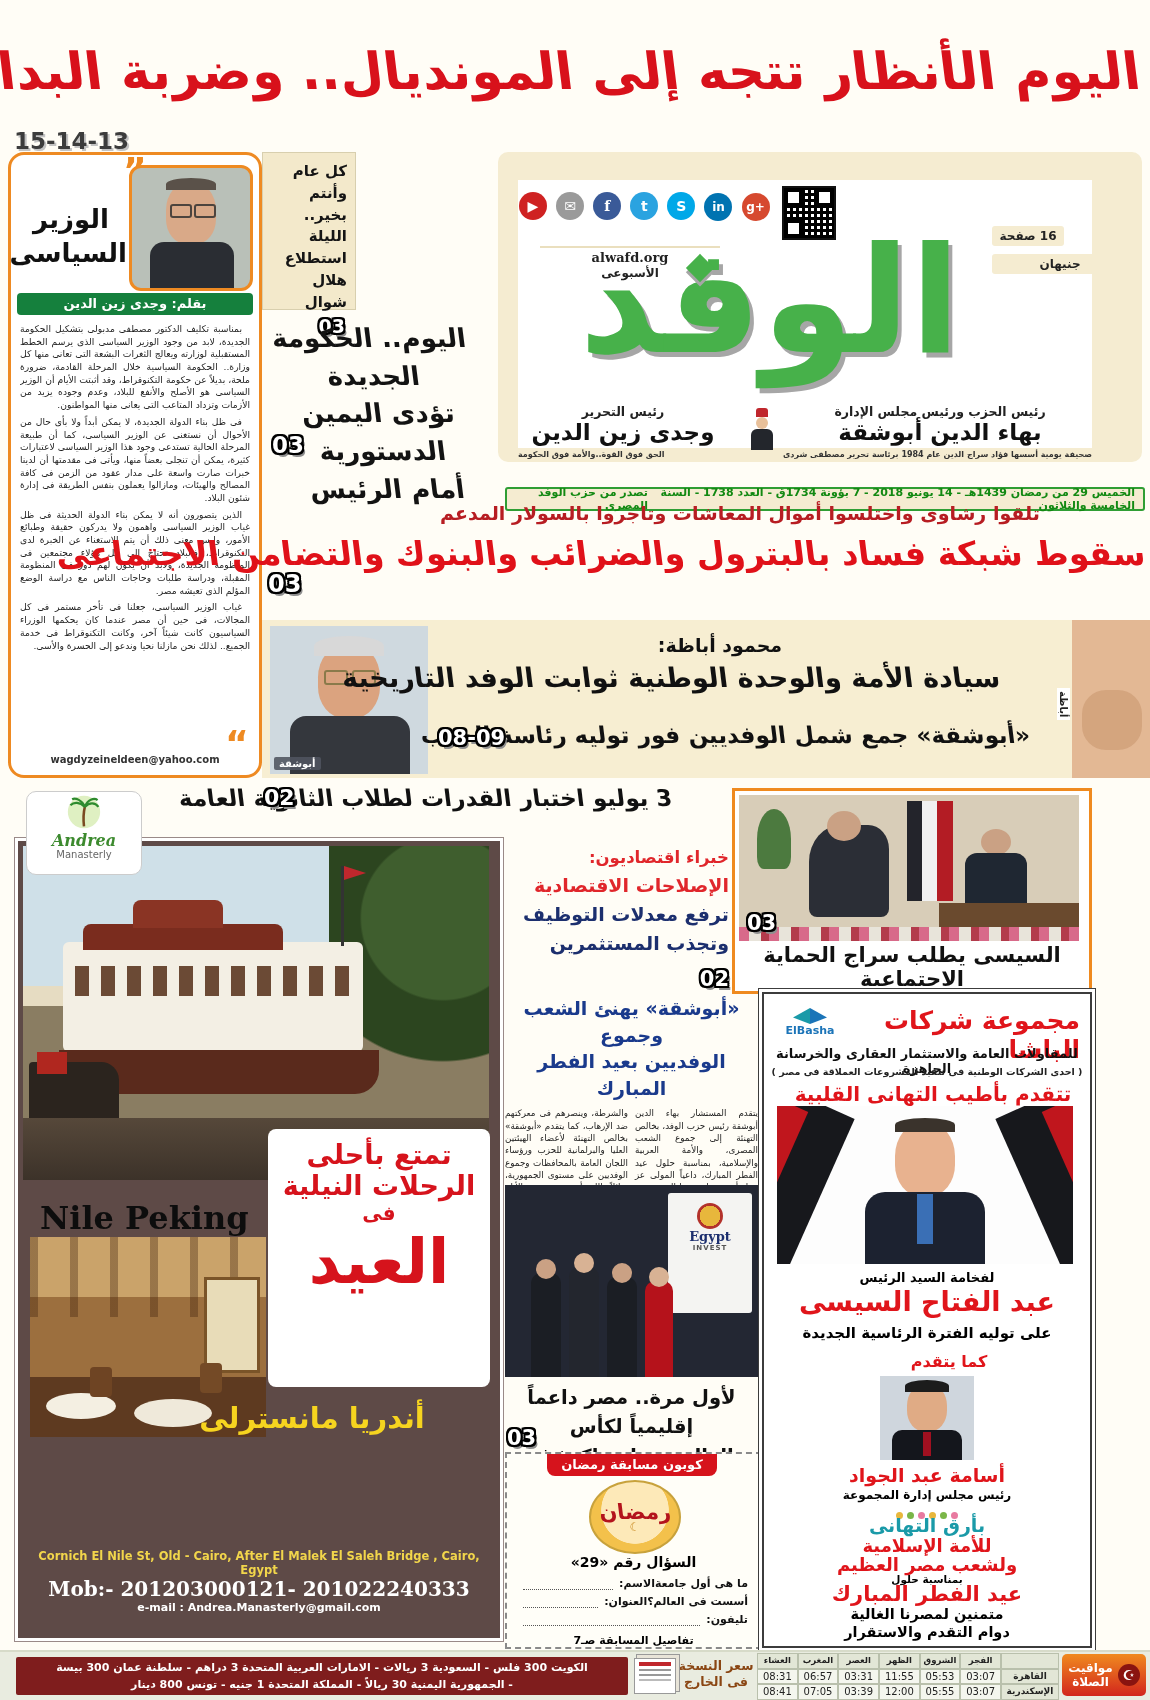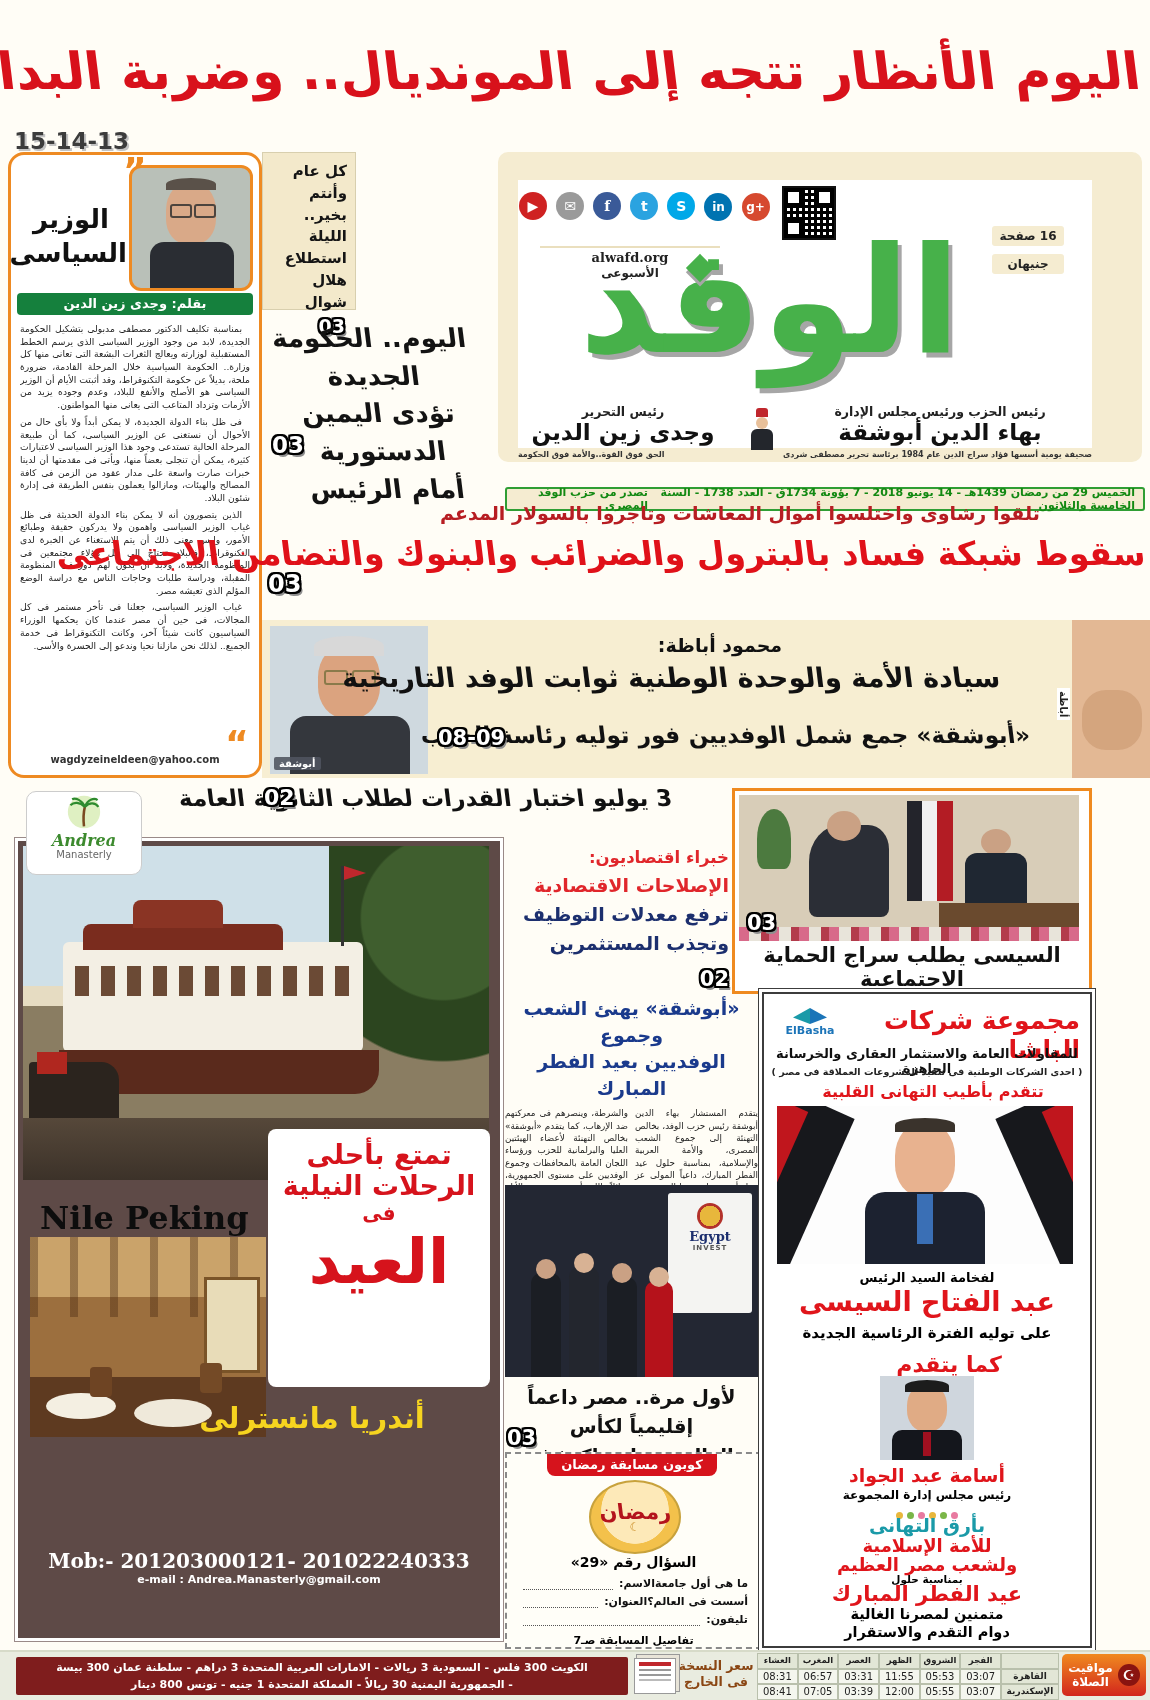--- a/index.html
+++ b/index.html
@@ -179,21 +179,21 @@
     <span class="qrc" style="left:1px;bottom:1px;"></span>
   </div>
 
   <div class="abs serif b ltr c" style="left:540px;top:246px;width:180px;font-size:13px;color:#222;border-top:2px solid #eadfbe;padding-top:2px;">alwafd.org</div>
   <div class="abs b c" style="left:560px;top:266px;width:140px;font-size:12px;color:#222;">الأسبوعى</div>
 
   <div class="abs logoword c" style="left:560px;top:206px;width:420px;height:200px;">الوفد</div>
   <div class="abs" style="left:690px;top:258px;width:20px;height:20px;background:#47b14a;transform:rotate(45deg);box-shadow:3px 3px 0 #a6a6a6;"></div>
 
   <div class="abs chip c" style="left:992px;top:226px;width:72px;">16 صفحة</div>
-  <div class="abs chip c" style="left:992px;top:254px;width:72px;">جنيهان</div>
+  <div class="abs chip c" style="left:992px;top:254px;width:72px;padding-left:32px;">جنيهان</div>
 
   <div class="abs c" style="left:790px;top:404px;width:300px;">
     <div class="role">رئيس الحزب ورئيس مجلس الإدارة</div>
     <div class="pname">بهاء الدين أبوشقة</div>
   </div>
   <div class="abs c" style="left:518px;top:404px;width:210px;">
     <div class="role">رئيس التحرير</div>
     <div class="pname">وجدى زين الدين</div>
   </div>
 
@@ -309,20 +309,21 @@
       <div class="abs" style="left:0;top:0;width:100%;height:40%;background:repeating-linear-gradient(90deg,rgba(60,30,10,.35) 0 8px,transparent 8px 40px);"></div>
       <div class="abs" style="right:6px;top:40px;width:50px;height:90px;background:#e8dcb8;border:3px solid #7a5428;"></div>
       <div class="abs" style="left:16px;bottom:18px;width:70px;height:26px;background:#f4efe2;border-radius:50%;"></div>
       <div class="abs" style="left:104px;bottom:10px;width:78px;height:28px;background:#efe9da;border-radius:50%;"></div>
       <div class="abs" style="left:60px;bottom:40px;width:22px;height:30px;background:#6e4423;border-radius:4px;"></div>
       <div class="abs" style="left:170px;bottom:44px;width:22px;height:30px;background:#744a26;border-radius:4px;"></div>
     </div>
     <div class="abs brandyellow c nw" style="left:110px;right:4px;top:560px;">أندريا  مانسترلى</div>
 
     <div class="abs c" style="left:0;right:0;top:708px;">
+      <div class="addr ltr">Cornich El Nile St, Old - Cairo, After El Malek El Saleh Bridge , Cairo, Egypt</div>
       <div class="mob ltr">Mob:- 201203000121- 201022240333</div>
       <div class="mail ltr">e-mail : Andrea.Manasterly@gmail.com</div>
     </div>
   </div>
 
   <div class="abs" style="left:505px;top:995px;width:253px;height:185px;">
     <div class="eidhead pre c">«أبوشقة» يهنئ الشعب وجموع
 الوفديين بعيد الفطر المبارك</div>
     <div style="display:flex;gap:7px;margin-top:6px;">
       <div class="eidbody" style="flex:1;">يتقدم المستشار بهاء الدين أبوشقة رئيس حزب الوفد، بخالص التهنئة إلى جموع الشعب المصرى، والأمة العربية والإسلامية، بمناسبة حلول عيد الفطر المبارك، داعياً المولى عز وجل أن يحفظ مصرنا العزيزة من كيد الكائدين، وأن ينصر حراسها من ضباط وأفراد الجيش</div>
@@ -376,36 +377,36 @@
   </div>
 
   <div class="abs elbox" style="left:762px;top:992px;width:326px;height:652px;">
     <div class="abs ltr c" style="left:10px;top:14px;width:72px;">
       <div style="width:34px;height:16px;margin:0 auto;background:linear-gradient(90deg,#1a9aa8 0 50%,#1b74b8 50%);clip-path:polygon(0 60%,50% 0,100% 60%,50% 100%);"></div>
       <div class="b" style="font-size:11px;color:#1b74b8;">ElBasha</div>
     </div>
     <div class="abs eltitle r" style="right:10px;top:12px;width:232px;">مجموعة شركات الباشا</div>
     <div class="abs els1 c" style="left:0;right:0;top:52px;">للمقاولات العامة والاستثمار العقارى والخرسانة الجاهزة</div>
     <div class="abs els2 c" style="left:0;right:0;top:72px;">( احدى الشركات الوطنية فى تنفيذ المشروعات العملاقة فى مصر )</div>
-    <div class="abs elred c" style="left:12px;right:0;top:88px;font-size:16px;">تتقدم بأطيب التهانى القلبية</div>
+    <div class="abs elred c" style="left:12px;right:0;top:88px;font-size:20px;">تتقدم بأطيب التهانى القلبية</div>
 
     <div class="ph" style="left:13px;top:112px;width:296px;height:158px;background:#fdfdfd;">
       <div class="abs" style="left:-30px;top:-10px;width:70px;height:200px;background:#17181c;transform:rotate(24deg);"></div>
       <div class="abs" style="left:-44px;top:-10px;width:34px;height:210px;background:#c0161d;transform:rotate(24deg);"></div>
       <div class="abs" style="right:-30px;top:-10px;width:70px;height:200px;background:#17181c;transform:rotate(-24deg);"></div>
       <div class="abs" style="right:-44px;top:-10px;width:34px;height:210px;background:#c0161d;transform:rotate(-24deg);"></div>
       <div class="abs" style="left:118px;top:16px;width:60px;height:74px;background:#e8b28f;border-radius:46% 46% 42% 42%;"></div>
       <div class="abs" style="left:118px;top:12px;width:60px;height:14px;background:#3a332c;border-radius:50% 50% 0 0;"></div>
       <div class="abs" style="left:88px;top:86px;width:120px;height:72px;background:#1c2230;border-radius:20px 20px 0 0;"></div>
       <div class="abs" style="left:140px;top:88px;width:16px;height:50px;background:#3a6fb5;"></div>
     </div>
     <div class="abs b c" style="left:0;right:0;top:276px;font-size:13px;">لفخامة السيد الرئيس</div>
     <div class="abs presname c" style="left:0;right:0;top:292px;">عبد الفتاح السيسى</div>
     <div class="abs b c" style="left:0;right:0;top:330px;font-size:15px;">على توليه الفترة الرئاسية الجديدة</div>
-    <div class="abs elred c" style="left:0;right:0;top:358px;font-size:22px;padding-left:44px;">كما يتقدم</div>
+    <div class="abs elred c" style="left:0;right:0;top:358px;font-size:16px;padding-left:44px;">كما يتقدم</div>
     <div class="ph" style="left:116px;top:382px;width:94px;height:84px;background:#cfd6dd;">
       <div class="abs" style="left:27px;top:8px;width:40px;height:48px;background:#e0ab85;border-radius:45%;"></div>
       <div class="abs" style="left:25px;top:4px;width:44px;height:12px;background:#1c1c1c;border-radius:50% 50% 0 0;"></div>
       <div class="abs" style="left:12px;top:54px;width:70px;height:30px;background:#14161c;border-radius:10px 10px 0 0;"></div>
       <div class="abs" style="left:43px;top:56px;width:8px;height:24px;background:#a01020;"></div>
     </div>
     <div class="abs elred c" style="left:0;right:0;top:470px;font-size:19px;">أسامة عبد الجواد</div>
     <div class="abs b c" style="left:0;right:0;top:494px;font-size:12px;">رئيس مجلس إدارة المجموعة</div>
     <div class="abs c" style="left:0;right:0;top:510px;">
       <span class="flower" style="background:#e87aa0;"></span><span class="flower" style="background:#7ab648;"></span><span class="flower" style="background:#e8b73c;"></span><span class="flower" style="background:#e87aa0;"></span><span class="flower" style="background:#7ab648;"></span><span class="flower" style="background:#e8b73c;"></span>

